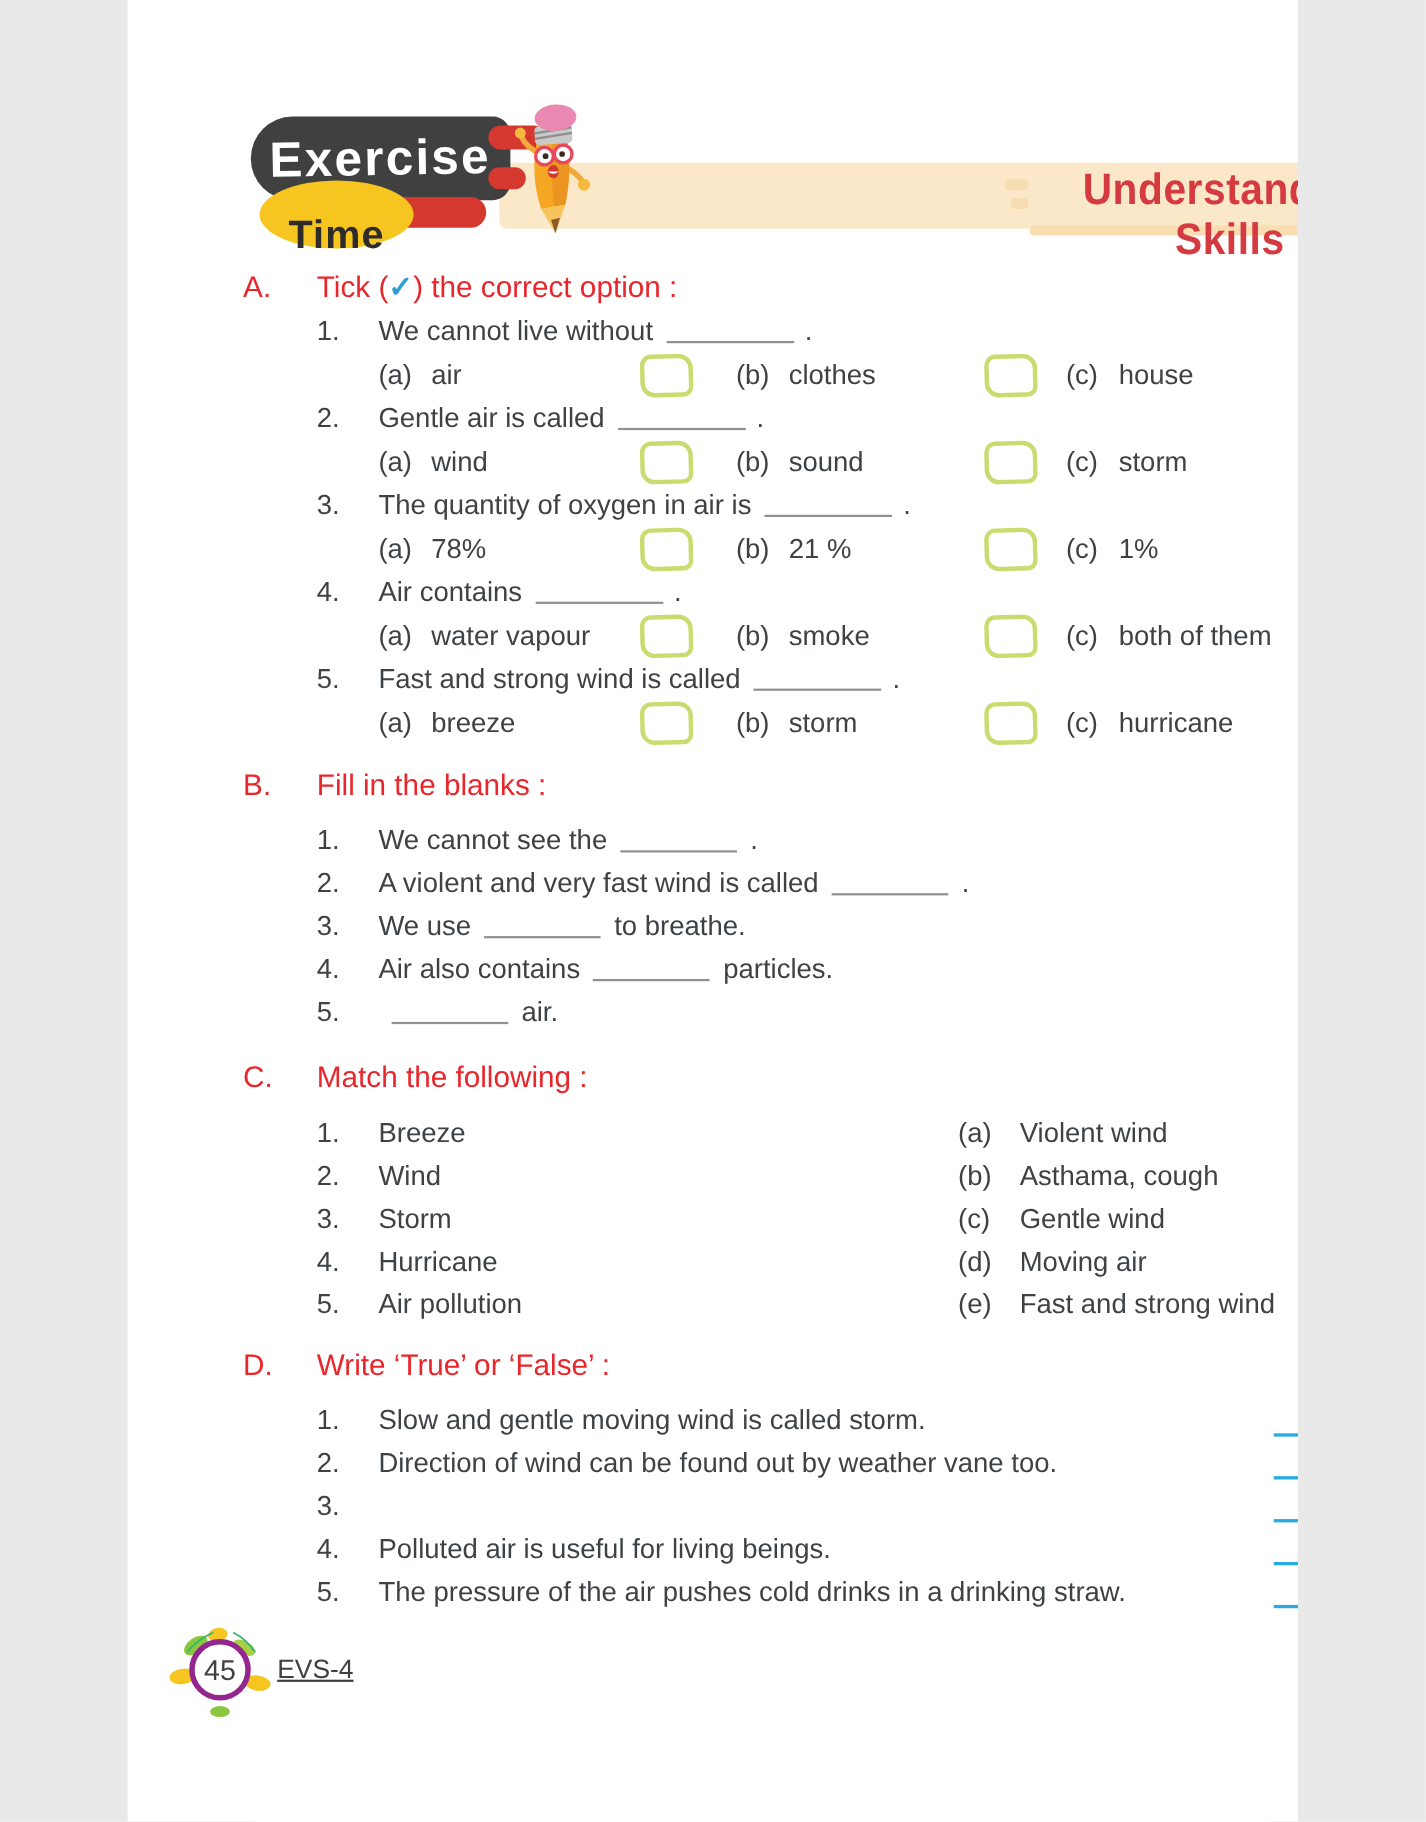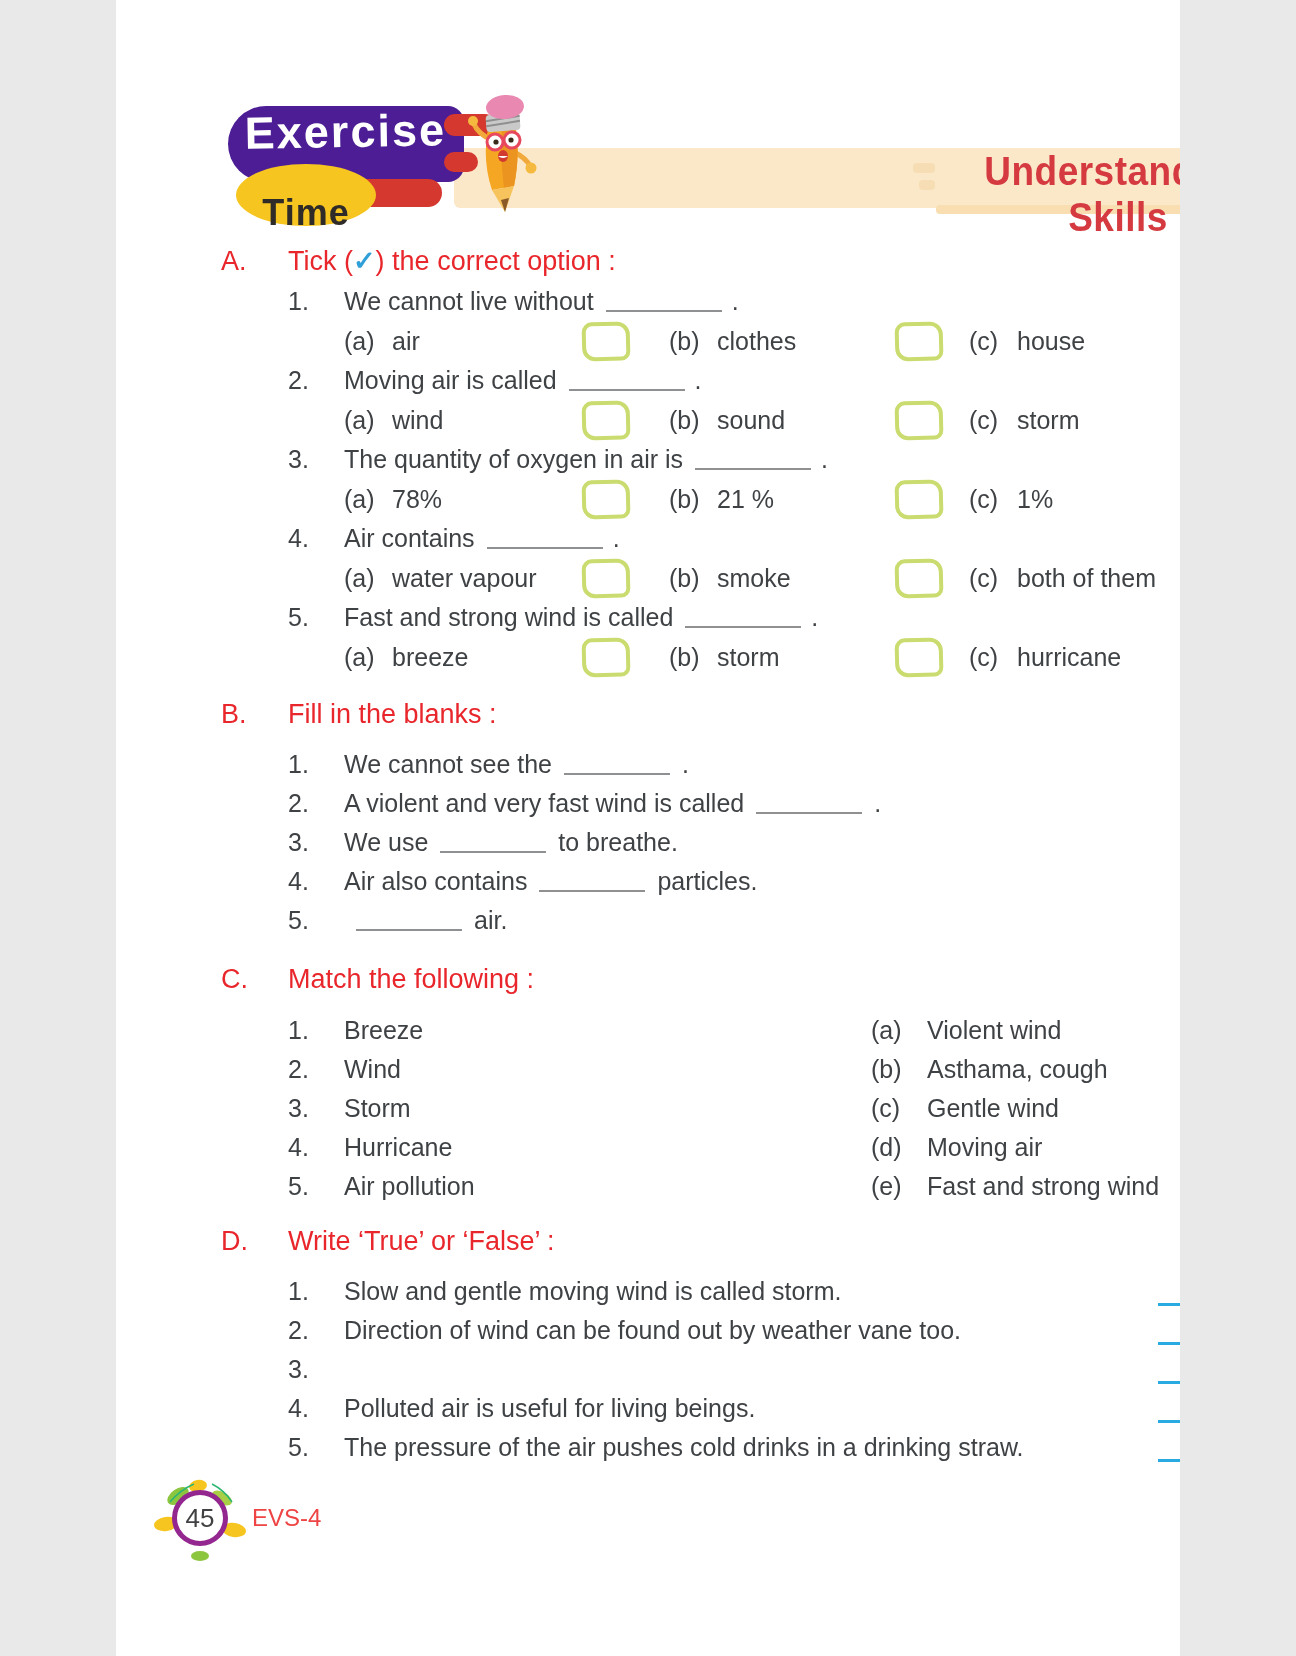--- a/index.html
+++ b/index.html
@@ -16,22 +16,22 @@
   .cream-underline { position:absolute; left:820px; top:205px; width:365px; height:9px;
     background:#f8deb0; border-radius:4px; }
   .skills-dash1, .skills-dash2 { position:absolute; background:#f6ddb4; border-radius:4px; }
   .skills-dash1 { left:797px; top:163px; width:22px; height:10px; }
   .skills-dash2 { left:803px; top:180px; width:16px; height:10px; }
   .skills-title { position:absolute; left:822px; top:153px; width:360px;
     font-size:37px; font-weight:bold; color:#d43a40; letter-spacing:0.5px;
     text-align:center; transform:scaleY(1.08); }
 
   .logo-red { position:absolute; left:112px; top:106px; width:236px; height:76px;
-    background:#4c1d95; border-radius:38px 16px 16px 38px;
-    display:flex; justify-content:center; }
+    background:#404040; border-radius:38px 16px 16px 38px;
+    display:flex; align-items:center; justify-content:center; }
   .logo-red::after { content:""; position:absolute; right:-32px; top:8px; width:52px; height:22px;
     background:#d4382f; border-radius:11px; }
   .logo-red::before { content:""; position:absolute; right:-14px; bottom:10px; width:34px; height:20px;
     background:#d4382f; border-radius:10px; }
   .logo-exercise { color:#ffffff; font-size:45px; font-weight:800; letter-spacing:2px;
     transform:rotate(-1deg); }
   .logo-yellow { position:absolute; left:120px; top:164px; width:140px; height:62px;
     background:#f6c51f; border-radius:50%;
     display:flex; align-items:center; justify-content:center; }
   .logo-time { color:#2e2b28; font-size:36px; font-weight:800; letter-spacing:1px;margin-top:36px; }
@@ -77,21 +77,21 @@
 
   
   .footer { position:absolute; left:0; top:1478px; width:1296px; height:80px;
     display:flex; align-items:center; justify-content:flex-start; gap:16px;padding-left:48px; }
   .badge { position:relative; width:72px; height:72px; flex:0 0 auto; }
   .badge-deco { position:absolute; left:-14px; top:-10px; }
   .badge-circle { position:absolute; left:8px; top:8px; width:56px; height:56px;
     background:#ffffff; border:5px solid #93278f; border-radius:50%;
     display:flex; align-items:center; justify-content:center;
     font-size:26px; color:#414042; }
-  .book-label { font-size:24px; color:#ef4444; }
+  .book-label { font-size:24px; color:#404040;text-decoration:underline; }
 </style>
 </head>
 <body>
 
 <div class="page">
 
   <div>
     <div class="cream-bar"></div>
     <div class="cream-underline"></div>
     <div class="skills-dash1"></div>
@@ -163,21 +163,21 @@
         <span class="checkbox"></span>
         <span class="opt c">
             <span class="ol">(c)</span>
             <span>house</span>
           </span>
         <span class="checkbox"></span>
       </div>
 
       <div class="q-line">
         <span class="q-num">2.</span>
-        <span>Moving air is called</span>
+        <span>Gentle air is called</span>
         <span class="blank"></span>
         <span>.</span>
       </div>
       <div class="opt-row">
         <span class="opt a">
             <span class="ol">(a)</span>
             <span>wind</span>
           </span>
         <span class="checkbox"></span>
         <span class="opt b">

